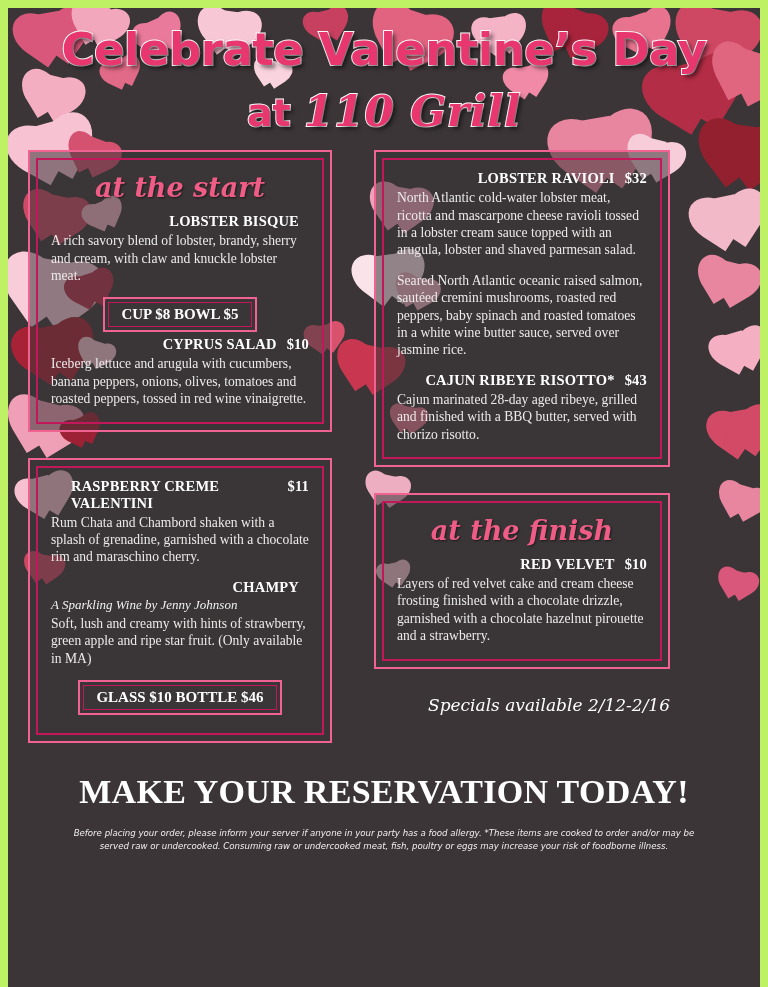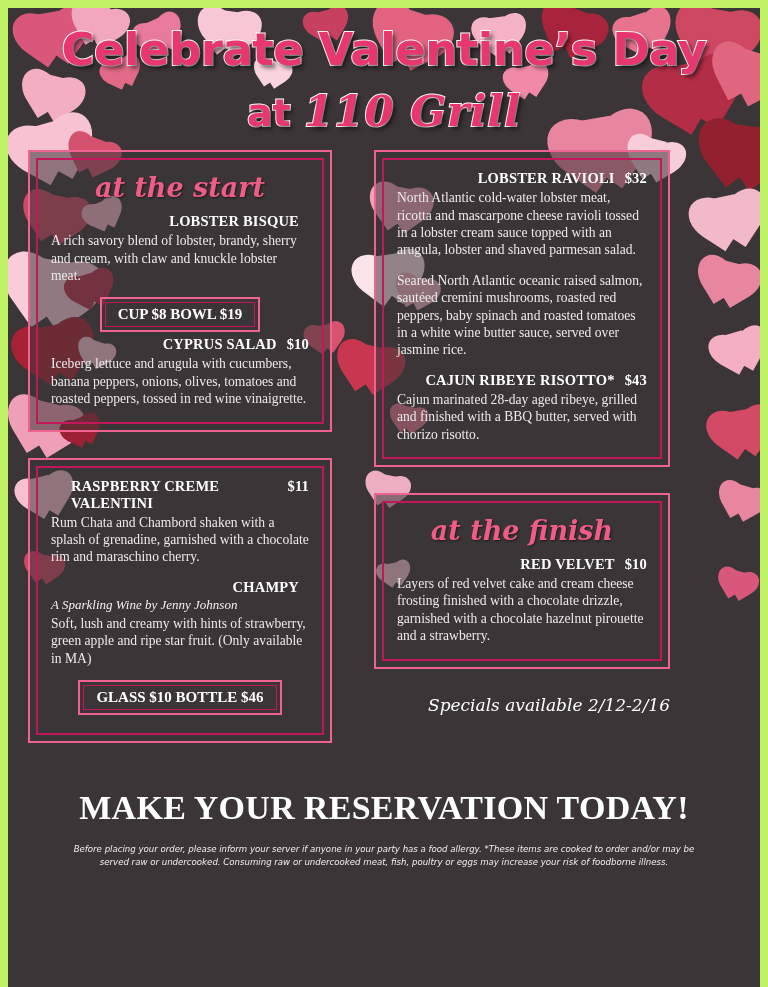--- a/index.html
+++ b/index.html
@@ -175,21 +175,21 @@
   
   .reserve {
     position: relative;
     z-index: 5;
     text-align: center;
     color: #ffffff;
     font-family: "Liberation Serif", serif;
     font-weight: bold;
     font-size: 34px;
     letter-spacing: 0.3px;
-    margin-top: 20px;
+    margin-top: 4px;
   }
   .disclaimer {
     position: relative;
     z-index: 5;
     text-align: center;
     color: #f0eef0;
     font-family: "DejaVu Sans", sans-serif;
     font-style: italic;
     font-size: 8.6px;
     line-height: 1.5;
@@ -275,21 +275,21 @@
 
             <div class="item">
               <div class="item-head">
                 <span class="item-name">Lobster Bisque</span>
                 <span class="item-price"></span>
               </div>
               <div class="item-desc">A rich savory blend of lobster, brandy, sherry and cream, with claw and knuckle lobster meat.</div>
             </div>
 
             <div class="price-box">
-              <div class="price-box-inner">CUP $8  BOWL $19</div>
+              <div class="price-box-inner">CUP $8  BOWL $5</div>
             </div>
 
             <div class="item">
               <div class="item-head">
                 <span class="item-name">Cyprus Salad</span>
                 <span class="item-price">$10</span>
               </div>
               <div class="item-desc">Iceberg lettuce and arugula with cucumbers, banana peppers, onions, olives, tomatoes and roasted peppers, tossed in red wine vinaigrette.</div>
             </div>
           </div>

